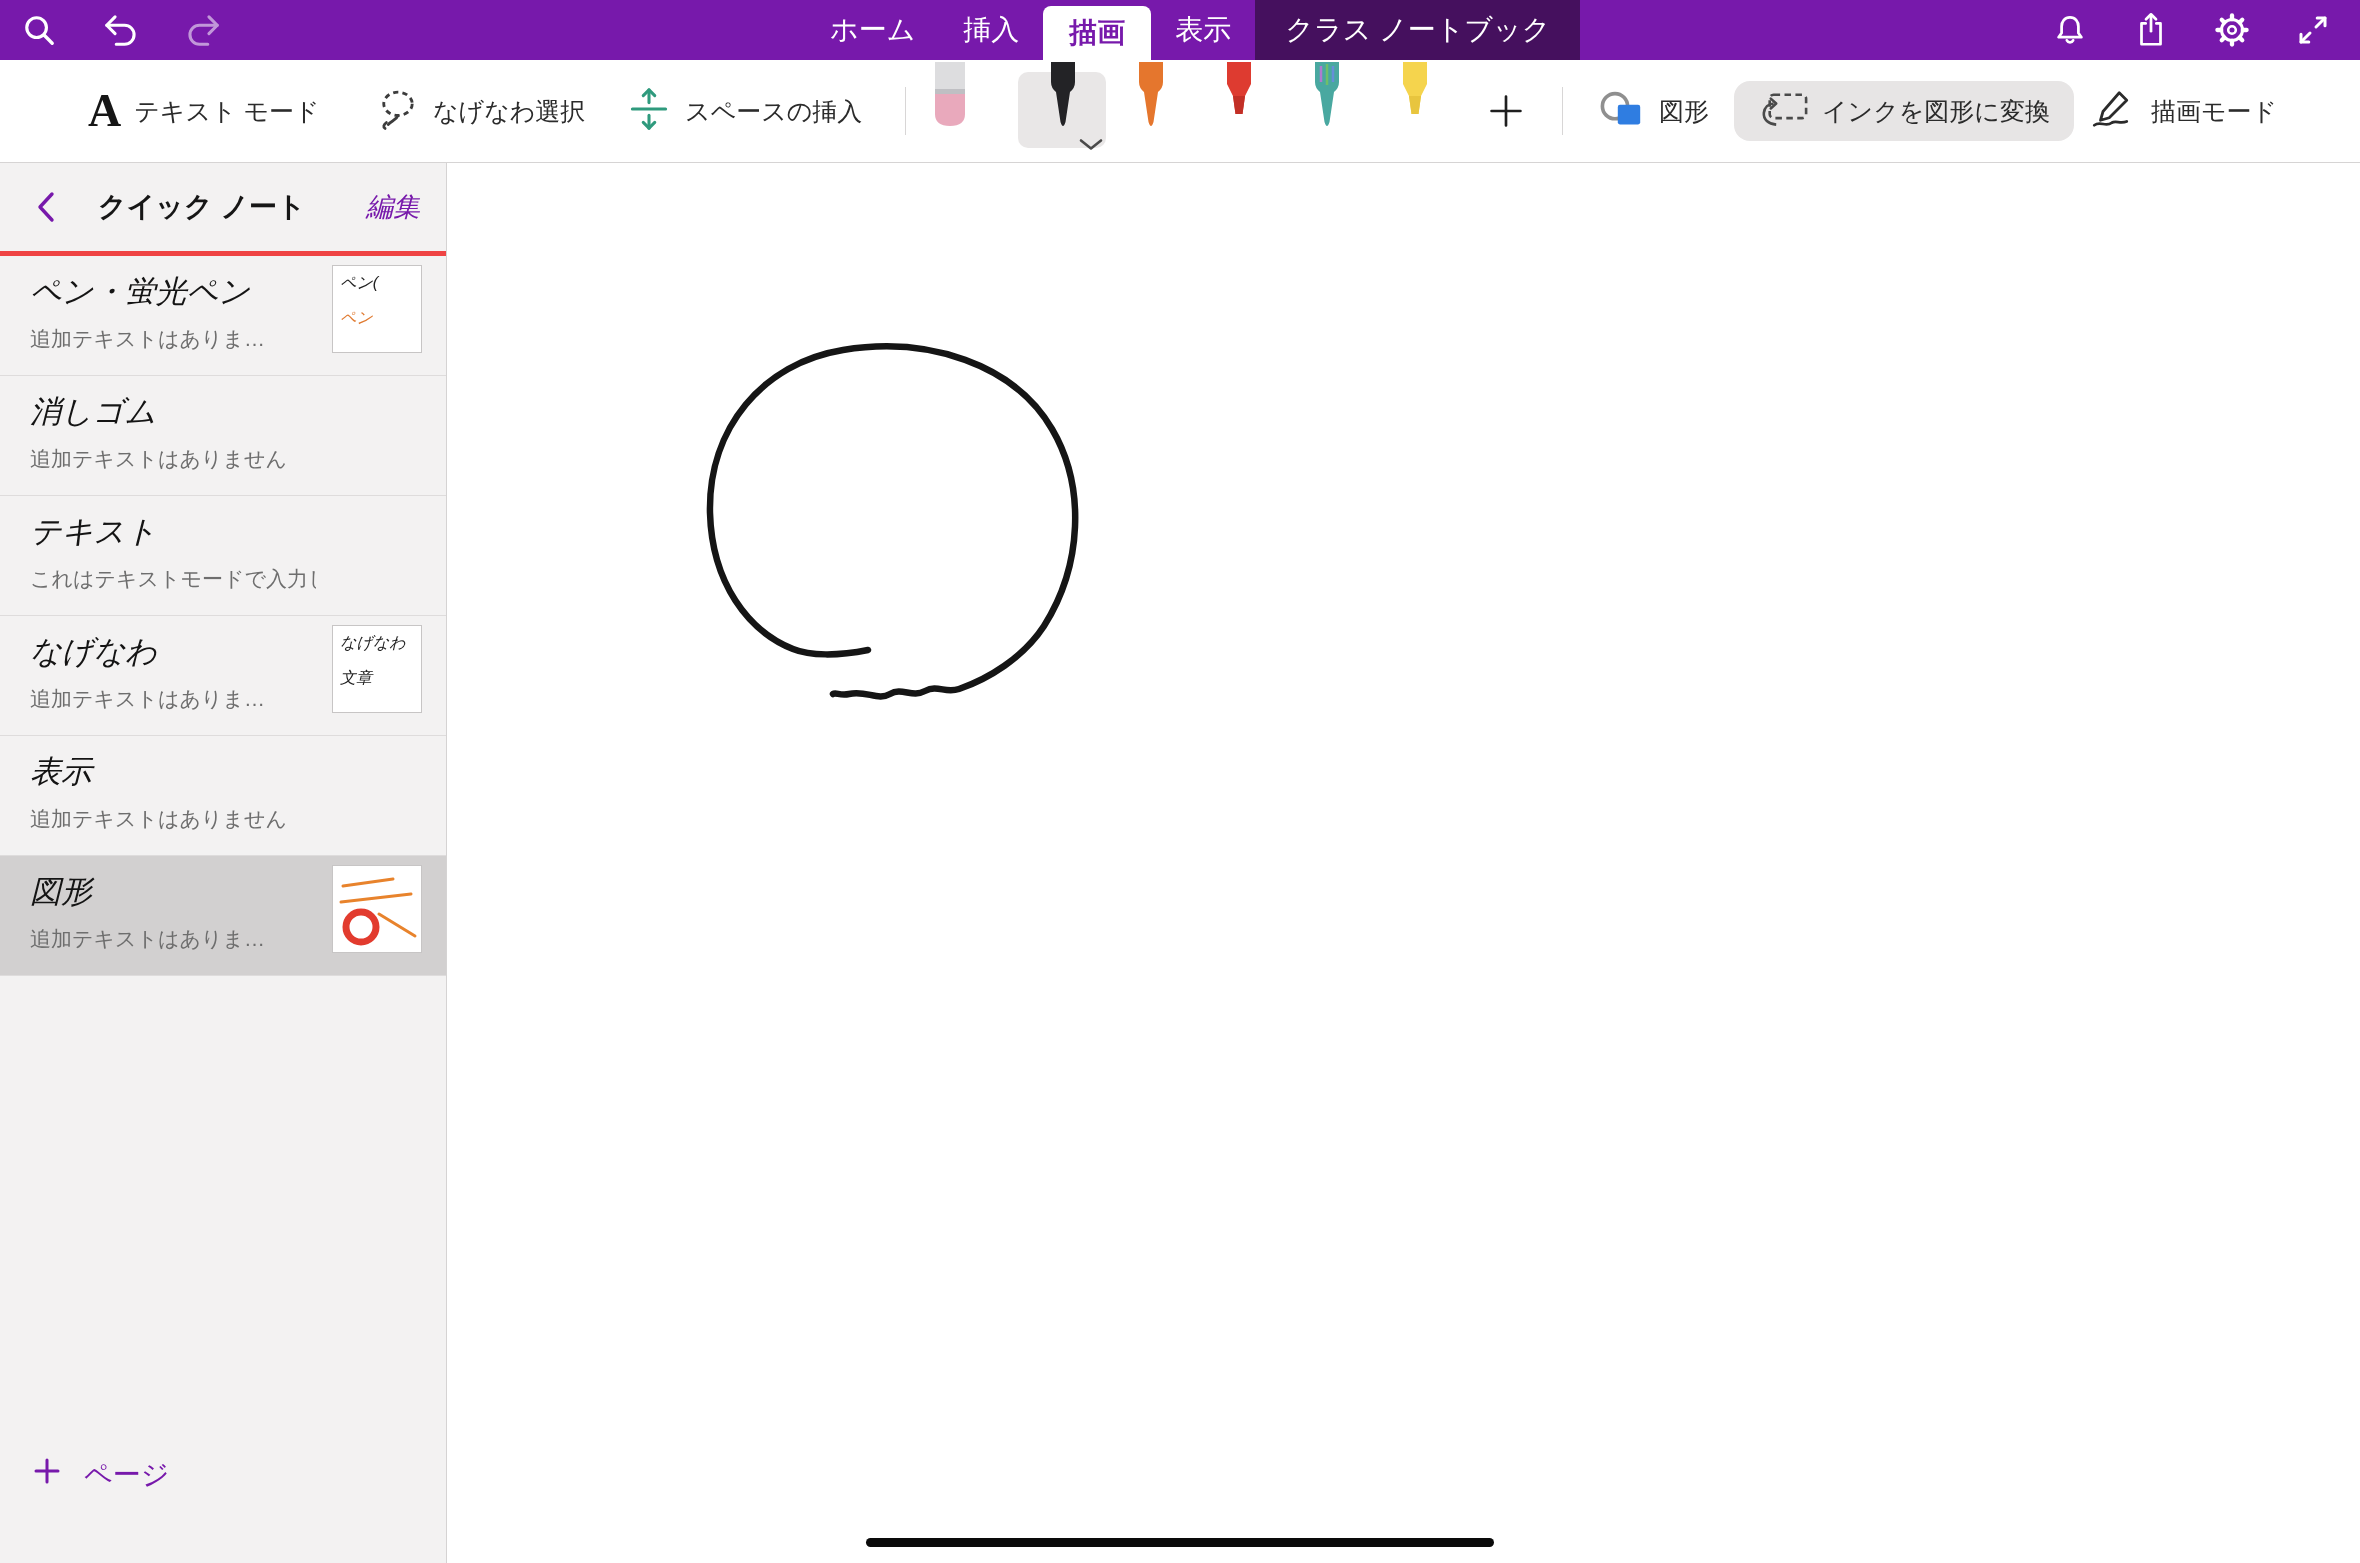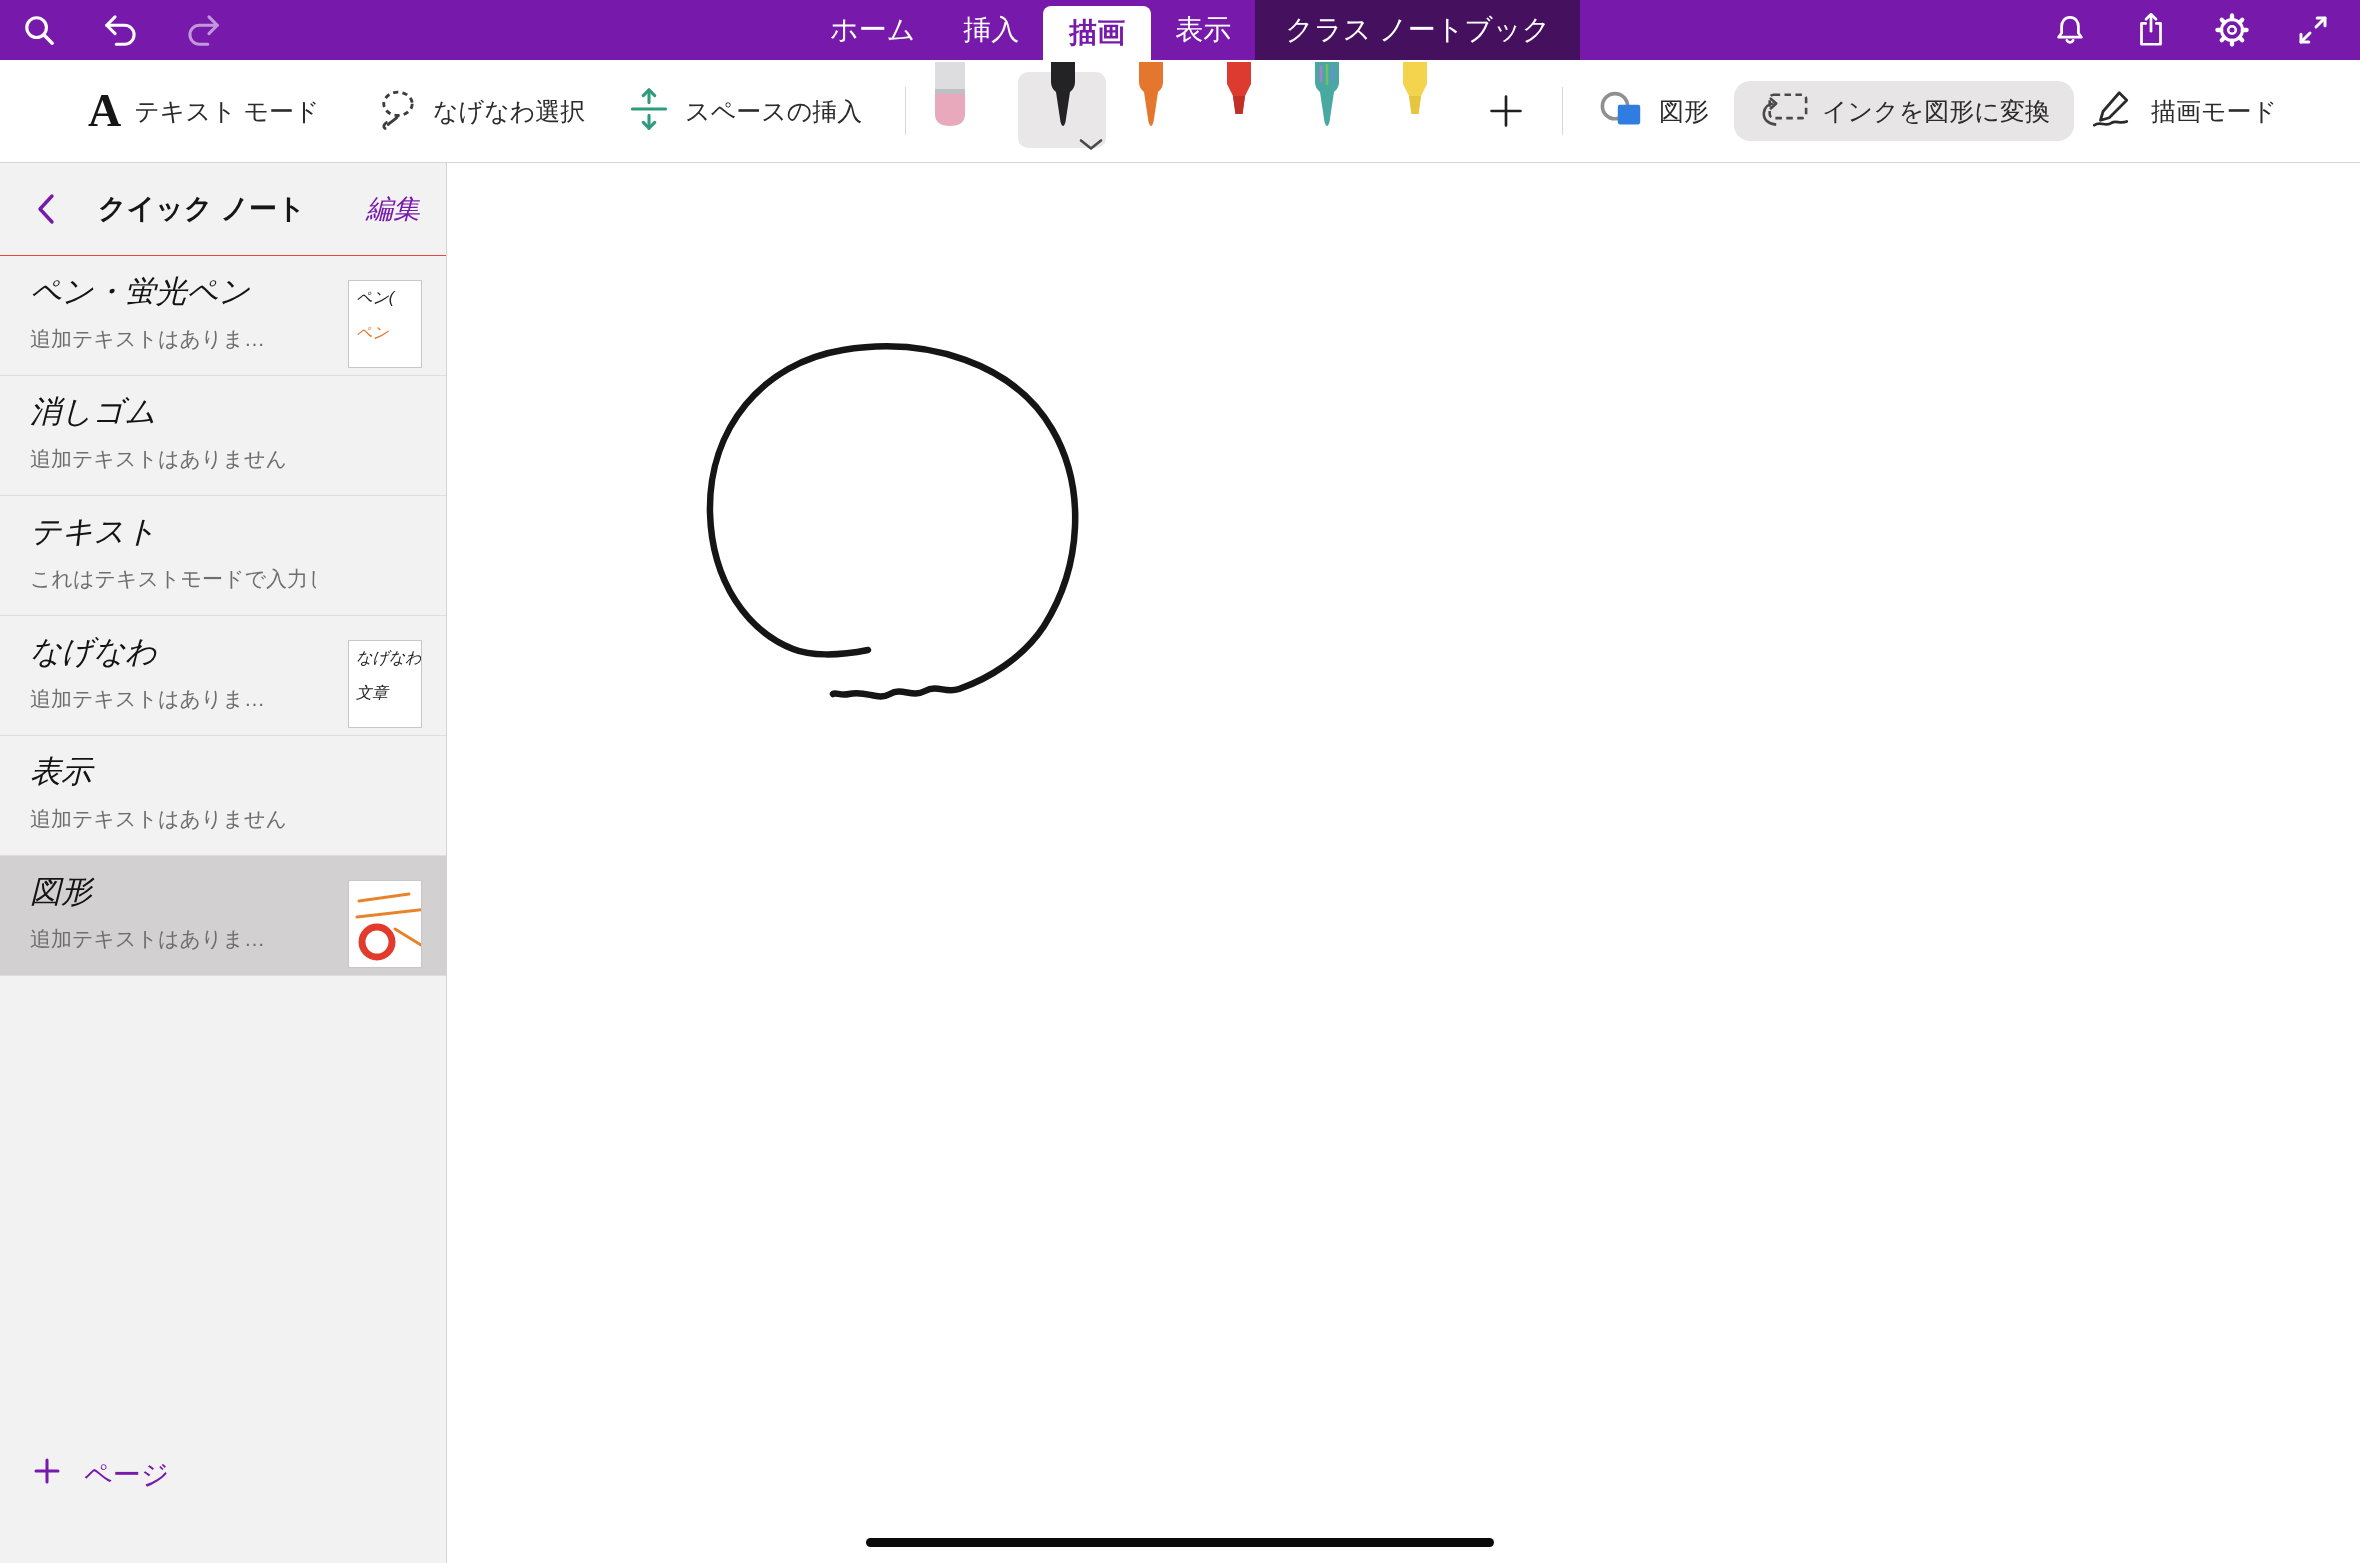--- a/index.html
+++ b/index.html
@@ -29,29 +29,29 @@
   .a-glyph { font-family:"Liberation Serif","DejaVu Serif",serif; font-size:46px; font-weight:600; color:#161616; line-height:1; }
   .vdiv { position:absolute; top:27px; width:1px; height:48px; background:#d8d6d6; }
   .tool { position:absolute; top:2px; }
   .penbox { position:absolute; left:1018px; top:12px; width:88px; height:76px; background:#e9e7e7; border-radius:10px; }
   .pen-chevron { position:absolute; left:1078px; top:77px; }
   .plus-btn { position:absolute; left:1486px; top:31px; width:40px; height:40px; }
   .convert-btn { position:absolute; left:1734px; top:21px; height:60px; display:flex; align-items:center; gap:12px; padding:0 24px; background:#e7e5e5; border-radius:16px; }
 
   
   .sidebar { position:absolute; left:0; top:163px; width:447px; height:1400px; background:#f3f2f2; border-right:1px solid #d5d3d3; }
-  .sb-header { position:relative; height:93px; display:flex; align-items:center; border-bottom:1px solid #ef4444;text-align:center; }
+  .sb-header { position:relative; height:93px; display:flex; align-items:center; border-bottom:5px solid #ef4444;text-align:center; }
   .sb-back { margin-left:34px; width:24px; height:32px; }
   .sb-title { margin-left:40px; font-size:28px; font-weight:700; color:#161616; }
   .sb-edit { position:absolute; right:26px; font-size:27px; color:#7719ab;font-style:italic; }
   .note { position:relative; height:120px; padding:15px 130px 0 30px; border-bottom:1px solid #dedcdc; }
   .note.selected { background:#d2d0d0; }
   .note-title { font-size:31px; color:#141414; font-style:italic; white-space:nowrap; }
   .note-sub { margin-top:12px; font-size:21px; color:#6e6e6e; white-space:nowrap; overflow:hidden; }
-  .thumb { position:absolute; right:24px; top:24px; width:74px; height:88px; background:#fff; border:1px solid #c7c5c5; padding:7px 7px; overflow:hidden; }
+  .thumb { position:absolute; right:24px; top:9px; width:90px; height:88px; background:#fff; border:1px solid #c7c5c5; padding:7px 7px; overflow:hidden; }
   .thumb .t1 { font-size:16px; color:#222; font-style:italic; white-space:nowrap; }
   .thumb .t2 { font-size:16px; color:#e07a30; font-style:italic; margin-top:14px; white-space:nowrap; }
   .thumb.mono .t2 { color:#222; }
   .thumb.shapes { padding:0; }
   .add-page { position:absolute; left:32px; bottom:69px; display:flex; align-items:flex-start; gap:22px; color:#7719ab; font-size:28px; }
 
   
   .canvas { position:absolute; left:448px; top:163px; width:1912px; height:1400px; background:#fff; }
   .home-indicator { position:absolute; left:50%; transform:translateX(-50%); bottom:16px; width:628px; height:9px; border-radius:5px; background:#0a0a0a; }
 </style>

